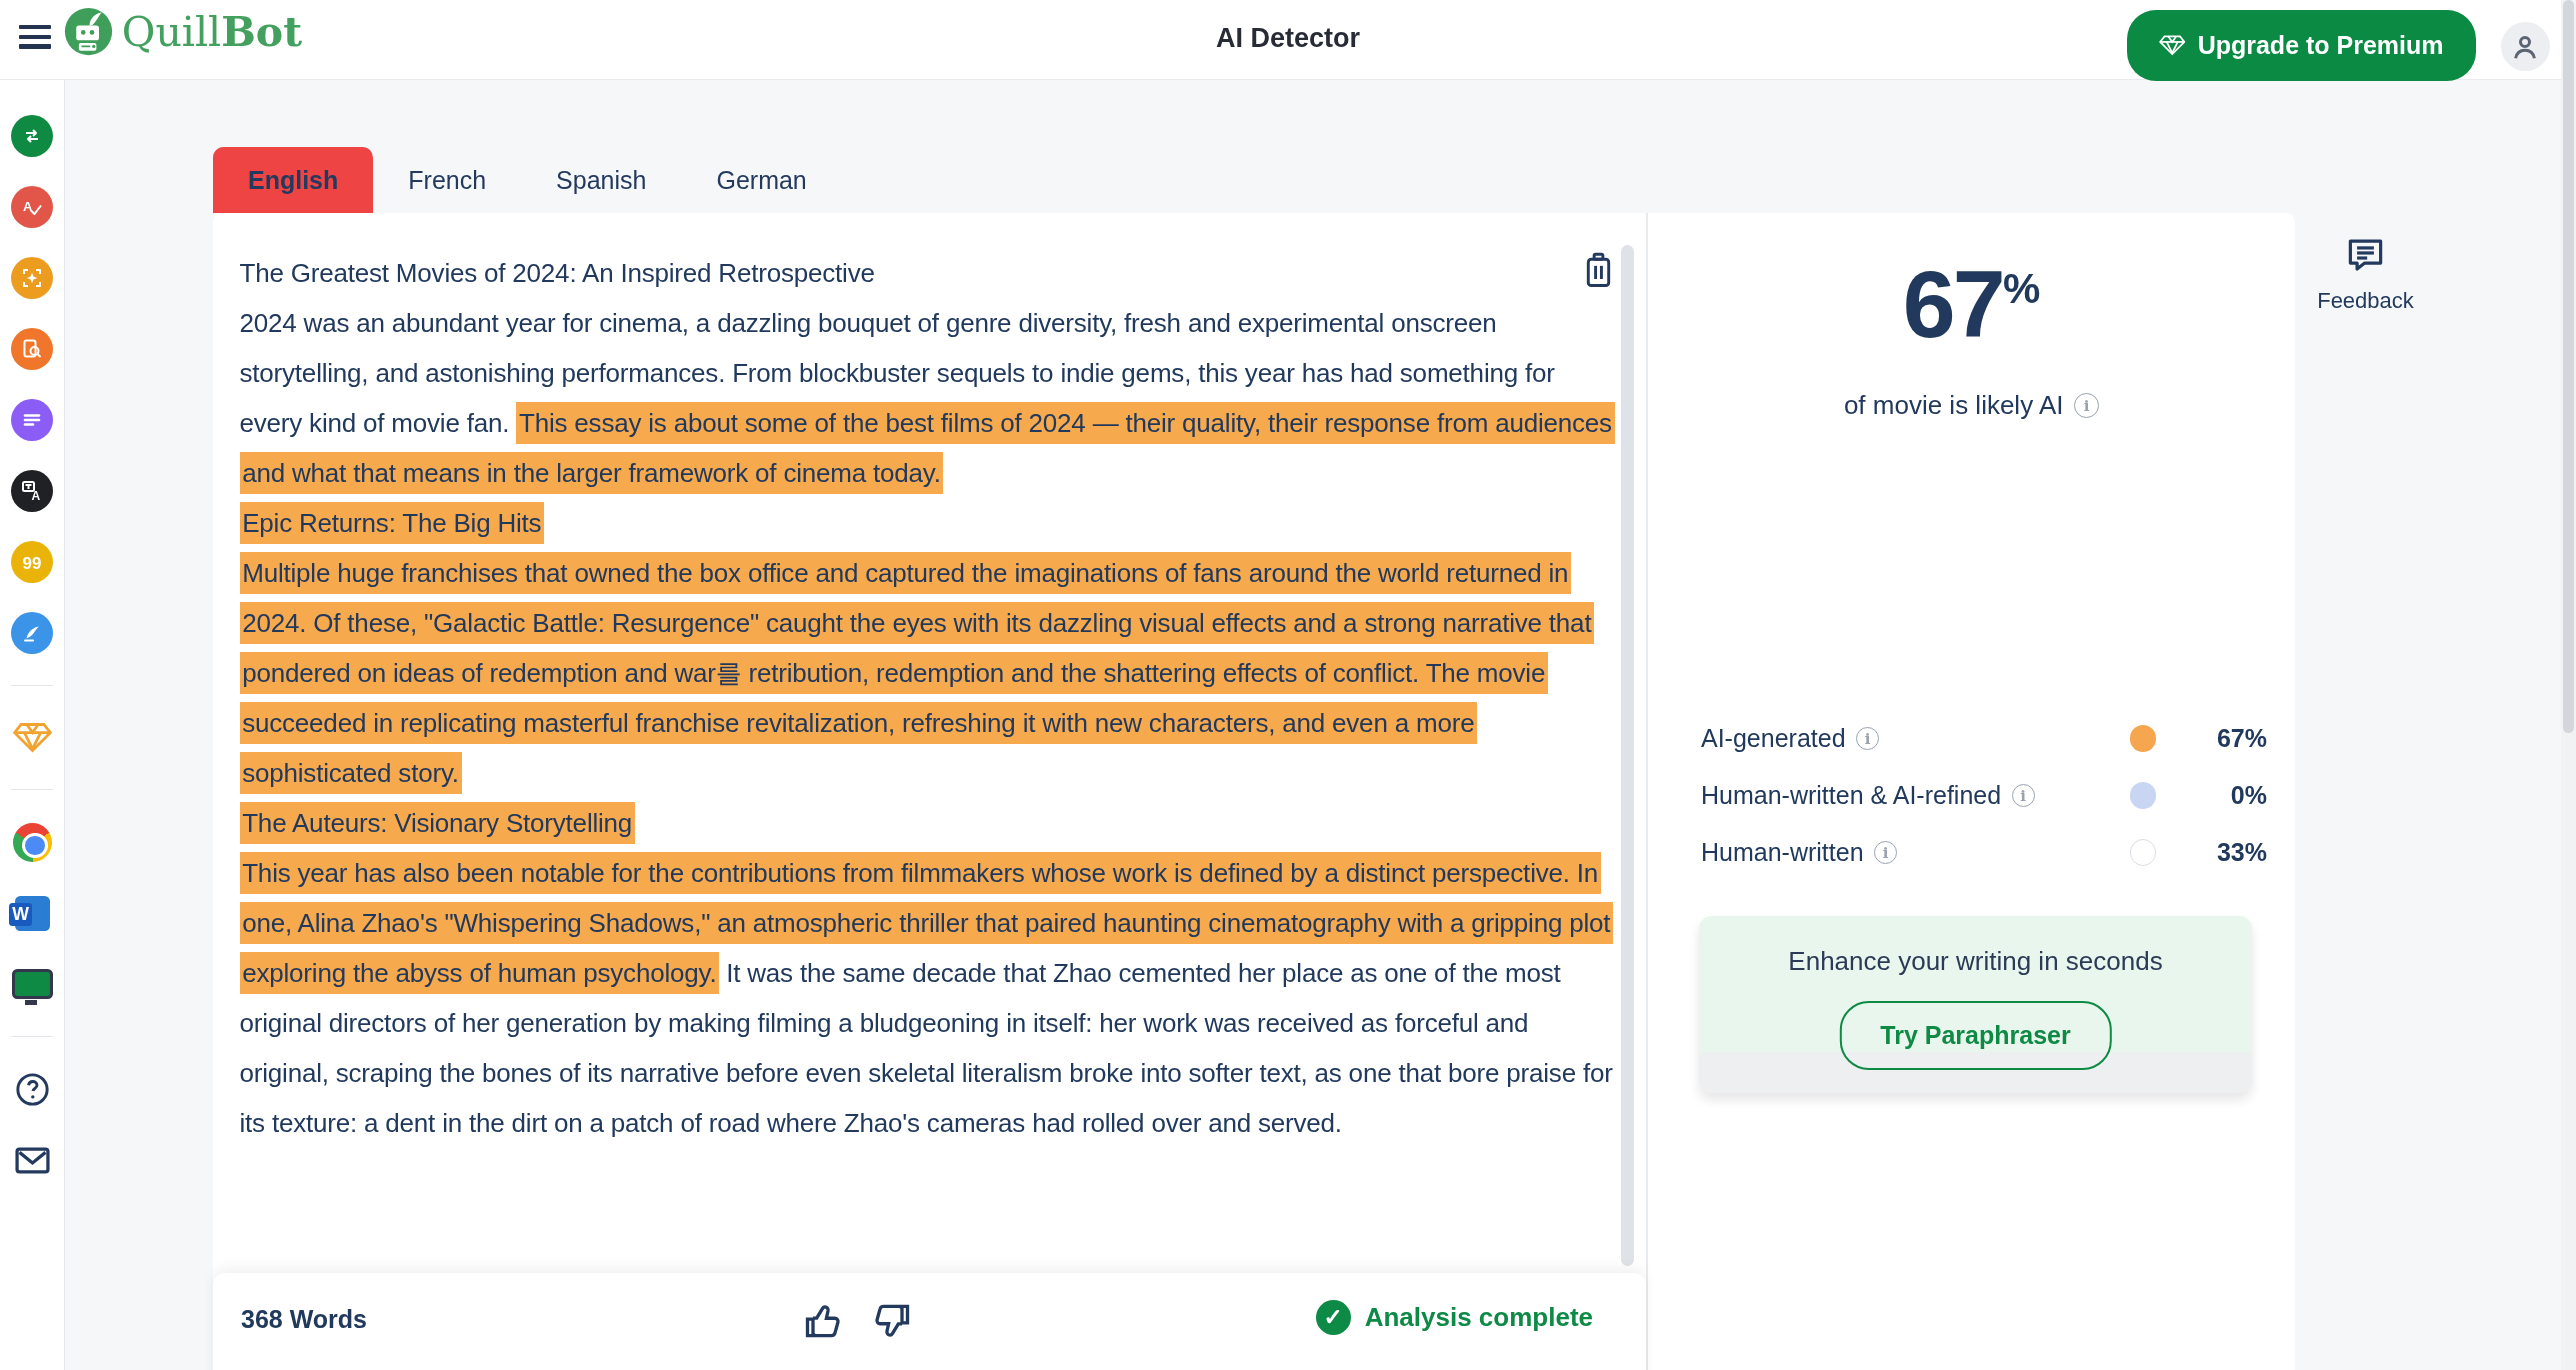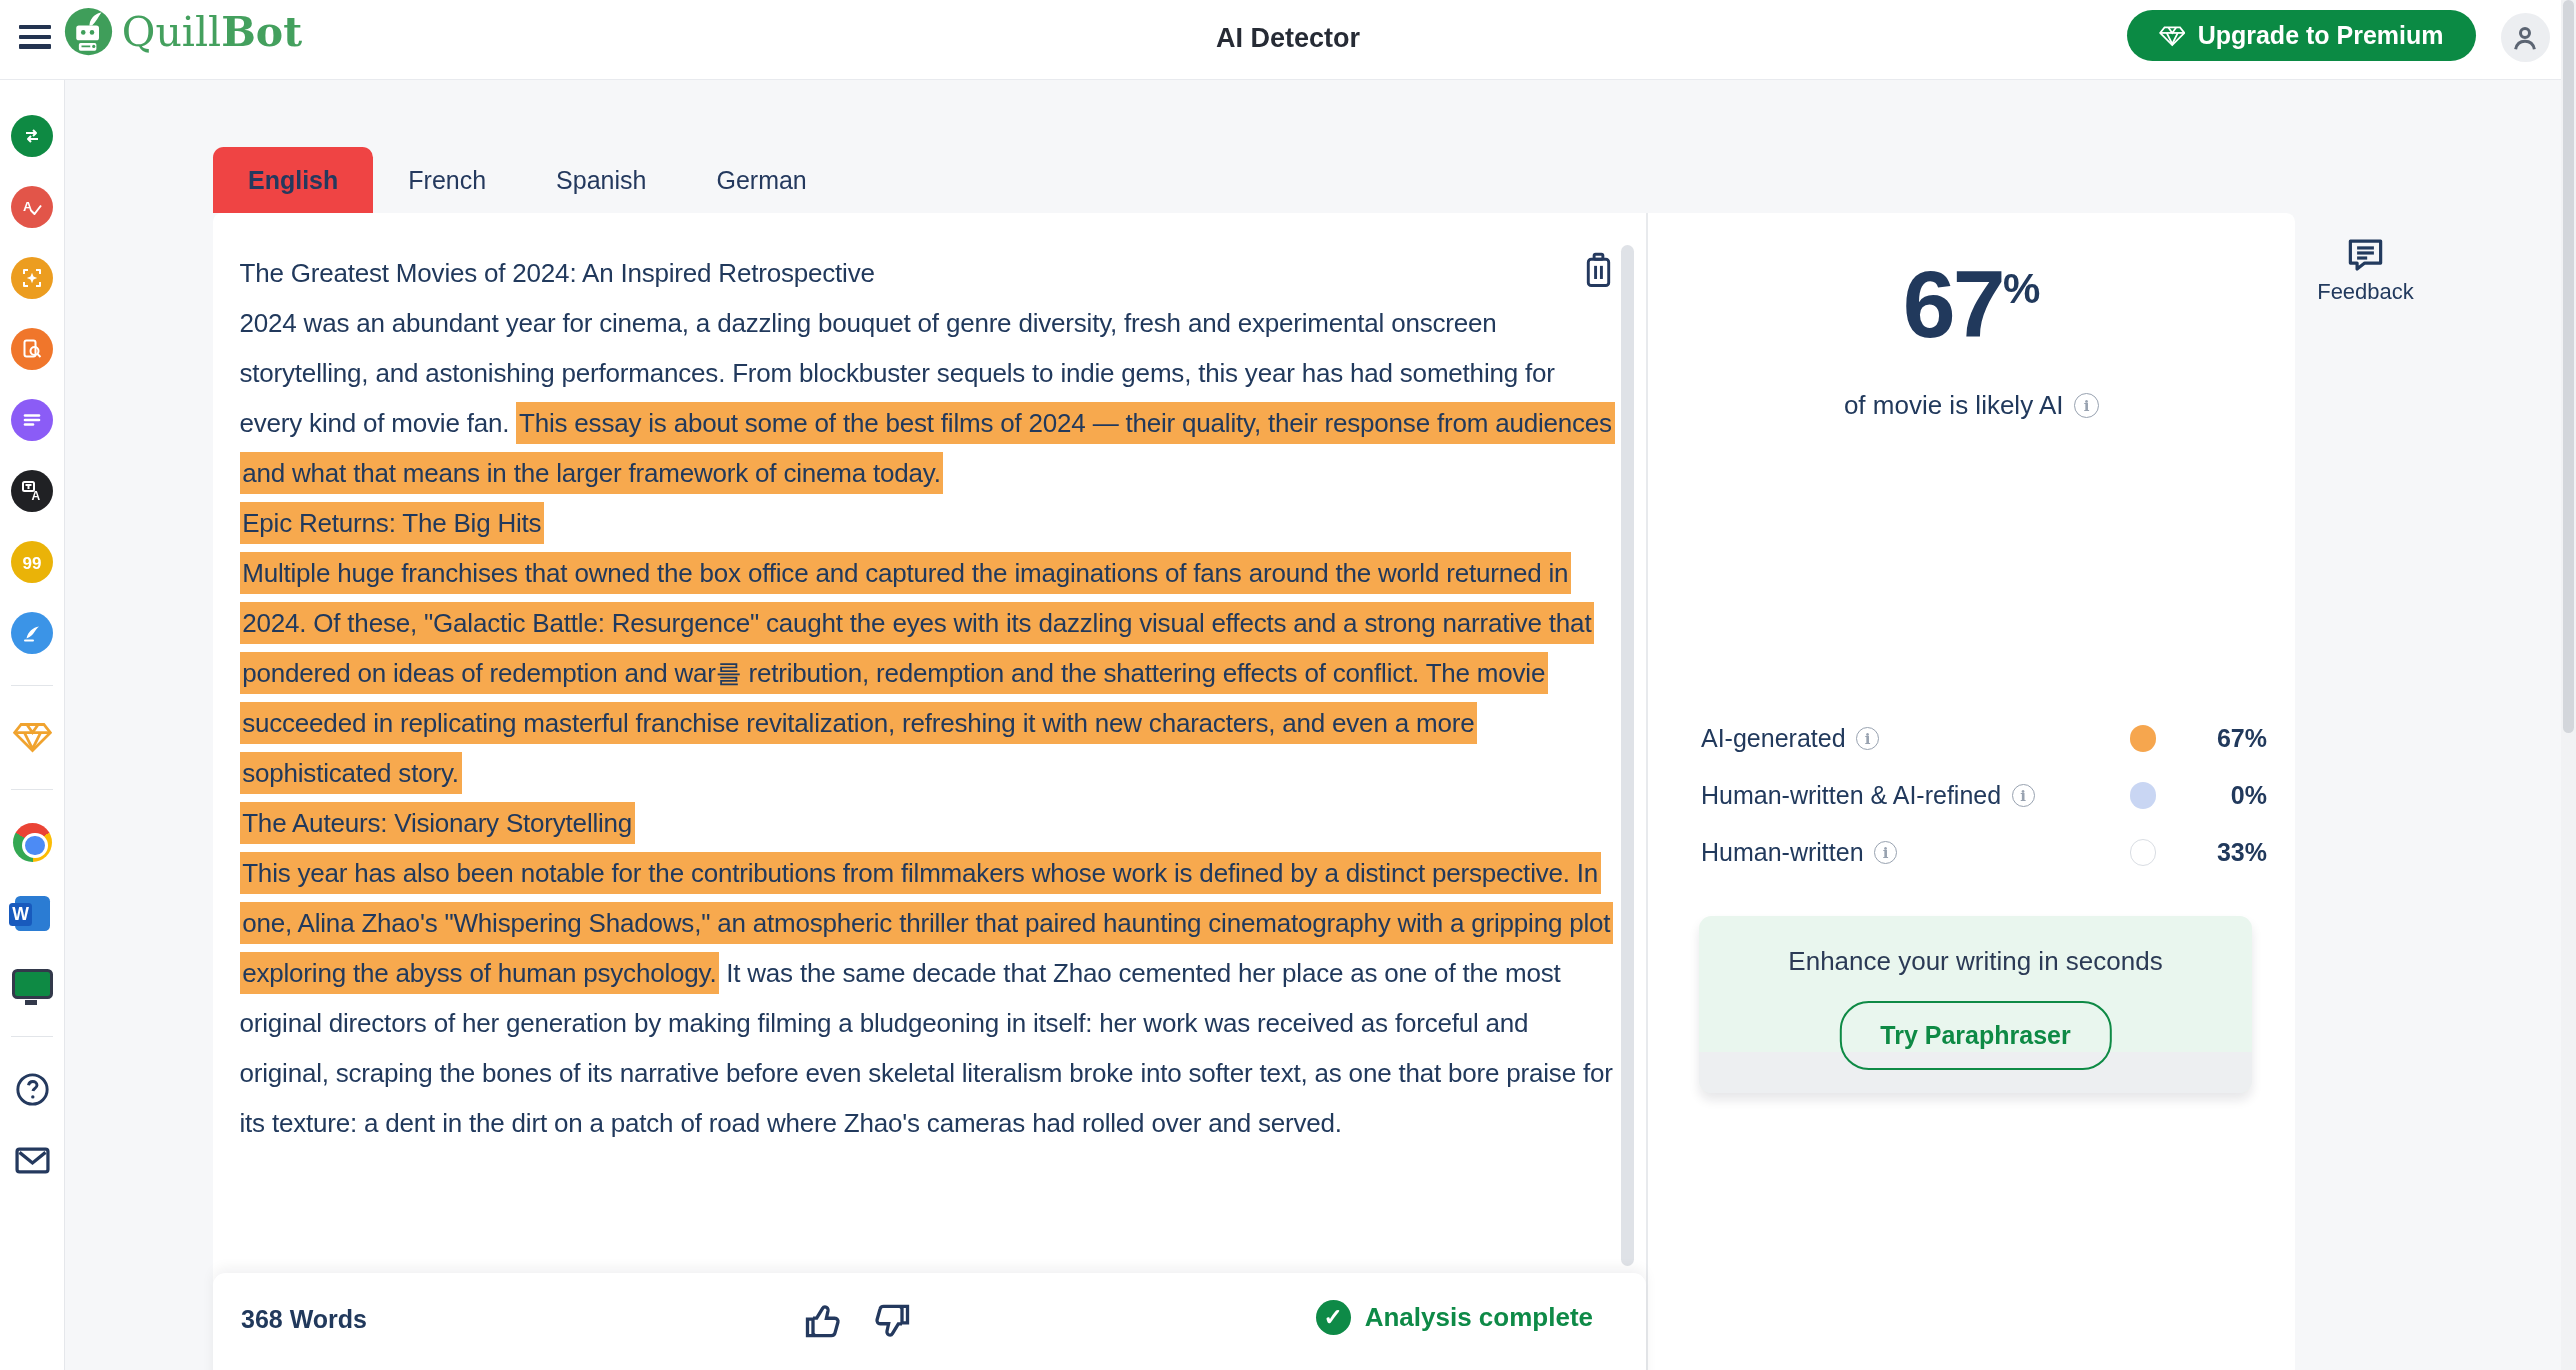--- a/index.html
+++ b/index.html
@@ -10,21 +10,21 @@
   .header { position:absolute; left:0; top:0; width:2576px; height:80px; background:#fff;
             border-bottom:0.9px solid #E8EAEE; z-index:30; }
   .hamburger { position:absolute; left:19.4px; top:25px; width:34px; height:30px; cursor:pointer; }
   .hamburger div { width:32px; height:4.4px; background:#233350; border-radius:0.9px; margin-bottom:5.3px; }
   .brand { position:absolute; left:64px; top:7px; display:flex; align-items:center; gap:8.8px; }
   .wordmark { font-family:"DejaVu Serif", serif; font-size:41px; color:#44A05E; }
   .wordmark b { font-weight:700; }
   .page-title { position:absolute; left:0; right:0; top:23px; text-align:center; font-size:27px;
                 font-weight:700; color:#262B35; }
   .hdr-right { position:absolute; right:26.5px; top:9.7px; display:flex; align-items:center; gap:25px; }
-  .btn-upgrade { height:51px; padding:0 32px; background:#0B8A44; color:#fff; border:none;
+  .btn-upgrade { height:71px; padding:0 32px; background:#0B8A44; color:#fff; border:none;
                  border-radius:29px; font-size:25px; font-weight:700; display:flex; align-items:center;
                  gap:12.4px; cursor:pointer; font-family:inherit; }
   .btn-getstarted { height:58px; padding:0 32px; background:#fff; color:#0B8A44;
                     border:2.2px solid #0B8A44; border-radius:29px; font-size:25px; font-weight:700;
                     cursor:pointer; font-family:inherit; }
   .avatar { width:49px; height:49px; border-radius:50%; background:#ECEEF1; display:flex;
             align-items:center; justify-content:center; cursor:pointer; margin-top:3.5px; }
 
   
   .sidebar { position:absolute; left:0; top:80px; width:65px; bottom:0; background:#fff;
@@ -112,21 +112,21 @@
            border-radius:12.4px; box-shadow:0 7px 10.6px rgba(16,24,40,.10); overflow:hidden; }
   .promo-gray { position:absolute; left:0; bottom:0; width:553px; height:41px; background:#EDEFF1; }
   .promo-title { position:absolute; left:0; top:30px; width:553px; text-align:center; font-size:26px;
                  color:#2B3A55; }
   .promo-btn { position:absolute; left:50%; transform:translateX(-50%); top:85px; height:69px;
                padding:0 39px; border:2.2px solid #0E8A45; border-radius:29px; background:transparent;
                color:#0E8A45; font-size:25px; font-weight:700; cursor:pointer; font-family:inherit; z-index:2; }
 
   
   .feedback { position:absolute; left:2230px; top:157px; width:141px; text-align:center; cursor:pointer; }
-  .feedback-label { margin-top:5px; font-size:22px; color:#223A5E; }
+  .feedback-label { margin-top:14px; font-size:22px; color:#223A5E; }
 
   
   .pagebar { position:absolute; right:0; top:0; width:15px; height:1371px; background:#F1F2F4; z-index:40; }
   .pagebar div { width:11.5px; margin-left:1.8px; height:733px; background:#D3D6DB; border-radius:6.2px; }
 
   svg { display:block; }
 </style>
 </head>
 <body>
 

